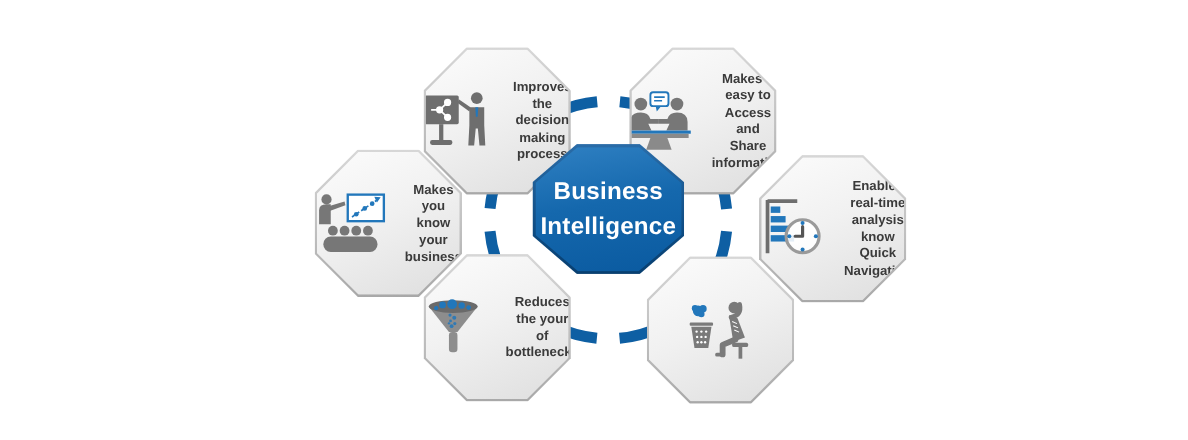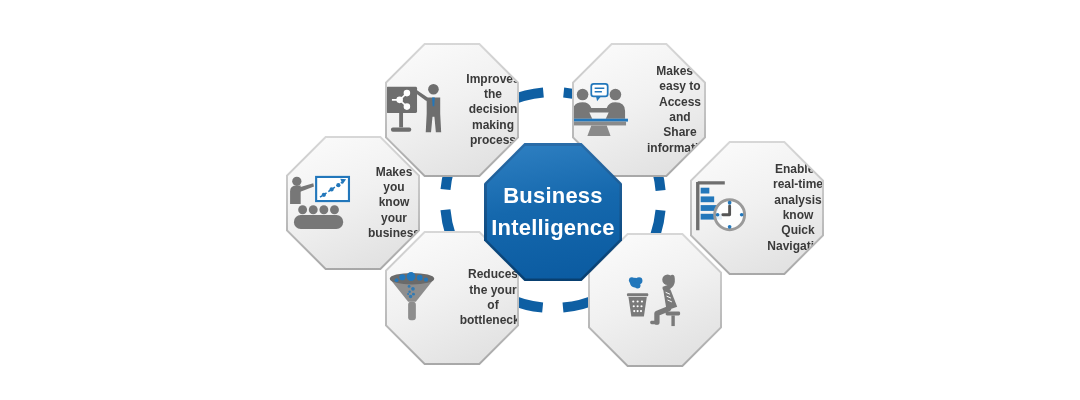--- a/index.html
+++ b/index.html
@@ -25,21 +25,21 @@
     display:flex; align-items:center; justify-content:center;
     gap:14px; padding:4px 5px;
   }
   .node-label {
     white-space:pre-line; text-align:center; font-weight:bold;
     font-size:12px; line-height:1.28; color:#3a3a3a;
   }
   .icon-wrap { display:flex; align-items:center; justify-content:center; height:58px; }
 
   .center-outer {
-    width:138px; height:138px; left:484px; top:143px; z-index:3;
+    width:138px; height:118px; left:484px; top:131px; z-index:3;
     background:linear-gradient(180deg,#2a6ca8 0%,#0d4a80 70%,#083f70 100%);
     filter:drop-shadow(0 3px 3px rgba(0,0,0,0.2));
   }
   .center-inner {
     position:absolute; inset:2.5px;
     clip-path: polygon(29.3% 0, 70.7% 0, 100% 29.3%, 100% 70.7%, 70.7% 100%, 29.3% 100%, 0 70.7%, 0 29.3%);
     background:linear-gradient(170deg,#2f80c2 0%,#1568ad 45%,#0a5aa0 100%);
     display:flex; align-items:center; justify-content:center;
   }
   .center-label {

